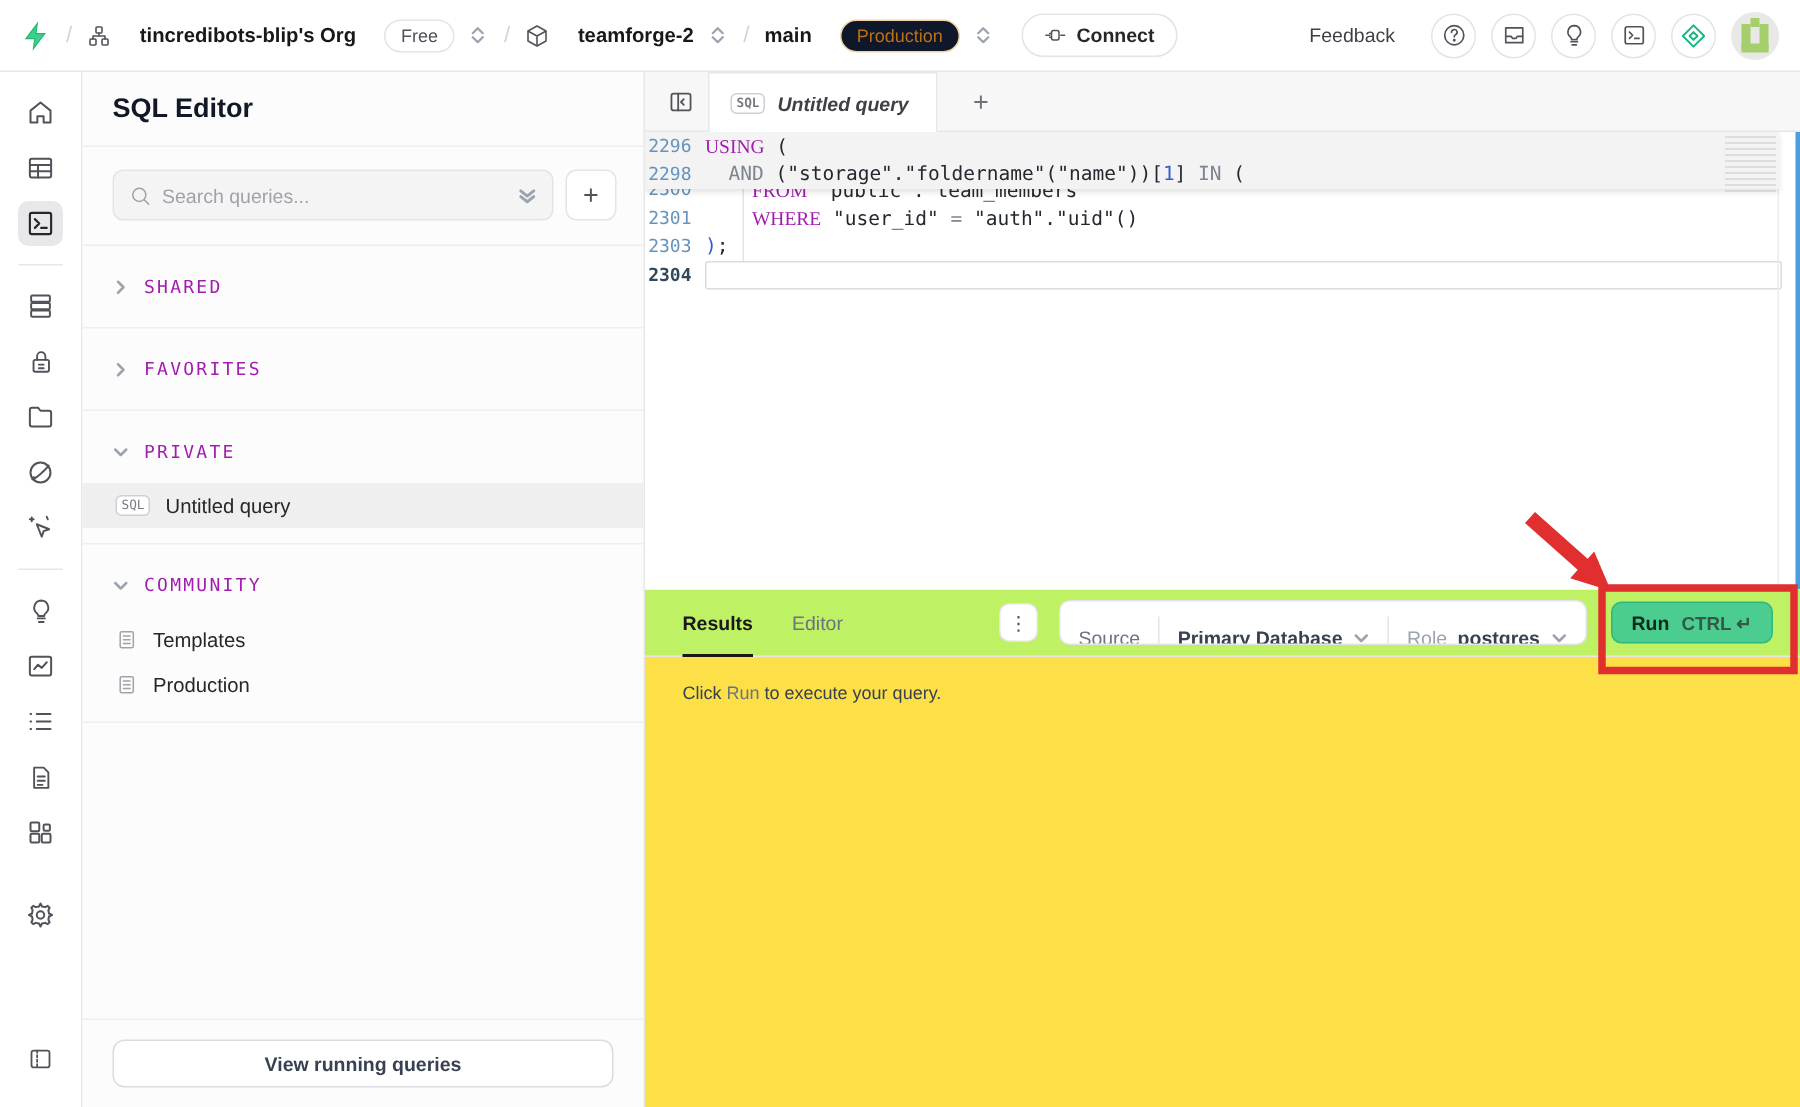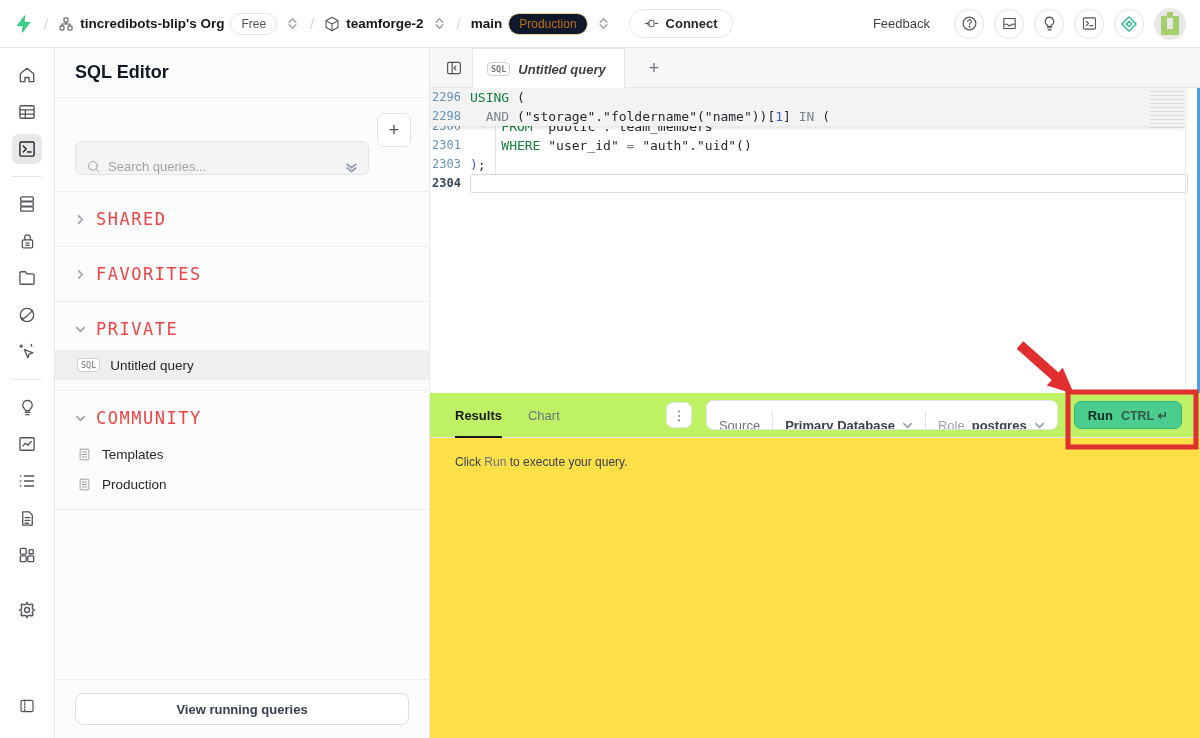--- a/index.html
+++ b/index.html
@@ -4,21 +4,21 @@
 <style>
   * { margin:0; padding:0; box-sizing:border-box; }
   html,body { width:1200px; height:738px; overflow:hidden; background:#fff;
     font-family:"Liberation Sans", sans-serif; color:#1f2937; }
 
   
   .topbar { height:48px; display:flex; align-items:center; gap:8px;
     padding:0 14px; border-bottom:1px solid #e7e7e9; background:#fff; }
   .crumb-sep { color:#d4d4d8; font-size:15px; padding:0 2px; }
   .bolt { width:20px; height:24px; }
-  .crumb { display:flex; align-items:center; gap:6px; font-size:13.5px;
+  .crumb { display:flex; align-items:center; gap:19px; font-size:13.5px;
     font-weight:600; color:#18181b; cursor:default; }
   .pill { font-size:12px; font-weight:400; border:1px solid #e4e4e7;
     border-radius:999px; padding:3px 10px; color:#52525b; background:#fff; }
   .pill.prod { color:#bd6f14; border-color:#f1d4a5; background:#0f172a; }
   .sorter { display:flex; flex-direction:column; align-items:center; gap:1px; padding:0 3px; cursor:pointer; }
   .gicon { stroke:#52525b; fill:none; stroke-width:1.6; stroke-linecap:round; stroke-linejoin:round; }
   .connect-btn { display:flex; align-items:center; gap:7px; border:1px solid #e4e4e7;
     border-radius:999px; padding:6px 14px; font-size:13px; font-weight:600;
     color:#27272a; background:#fff; margin-left:10px; cursor:pointer; }
   .top-right { margin-left:auto; display:flex; align-items:center; gap:10px; }
@@ -41,31 +41,31 @@
   .rail-div { width:30px; height:1px; background:#e7e7e9; margin:5px 0 12px; }
   .rail .spacer { flex:1; }
 
   
   .sidebar { width:375px; flex:none; border-right:1px solid #e7e7e9;
     background:#fcfcfc; display:flex; flex-direction:column; }
   .sb-title { height:50px; display:flex; align-items:center; padding:0 20px;
     font-size:18px; font-weight:700; color:#111827; border-bottom:1px solid #eeeeef; }
   .sb-search { padding:15px 18px 16px 20px; display:flex; gap:8px; border-bottom:1px solid #eeeeef; }
   .search-box { flex:1; height:34px; background:#f4f4f5; border:1px solid #e4e4e7;
-    border-radius:7px; display:flex; align-items:flex-end; padding:0 10px; gap:7px;margin-top:28px; }
+    border-radius:7px; display:flex; align-items:center; padding:0 10px; gap:7px; }
   .search-box input { border:none; outline:none; background:transparent; flex:1;
     font-size:13px; color:#374151; font-family:inherit; }
   .search-box input::placeholder { color:#a1a1aa; }
   .add-btn { width:34px; height:34px; border:1px solid #e4e4e7; border-radius:7px;
     background:#fff; display:flex; align-items:center; justify-content:center;
     font-size:18px; color:#52525b; cursor:pointer; }
   .sb-section { border-bottom:1px solid #eeeeef; padding:6px 0 10px; }
   .sec-head { display:flex; align-items:center; gap:10px; height:42px; padding:0 20px;
-    font-family:"DejaVu Sans Mono", monospace; font-size:17px; letter-spacing:1.5px;
-    color:#ef4444; cursor:pointer; }
+    font-family:"DejaVu Sans Mono", monospace; font-size:12px; letter-spacing:1.5px;
+    color:#a21caf; cursor:pointer; }
   .sec-head.solo { height:54px; }
   .chev { stroke:#9ca3af; fill:none; stroke-width:1.8; stroke-linecap:round; stroke-linejoin:round; }
   .sb-item { display:flex; align-items:center; gap:10px; height:30px; padding:0 20px 0 22px;
     font-size:13.5px; color:#27272a; cursor:pointer; }
   .sb-item.active { background:#efefef; }
   .sql-badge { font-family:"DejaVu Sans Mono", monospace; font-size:8.5px; color:#7a7a85;
     border:1px solid #cfcfd4; border-radius:4px; padding:1px 3px; background:#fff; }
   .sb-fill { flex:1; }
   .sb-footer { border-top:1px solid #eeeeef; padding:13px 20px; }
   .run-queries-btn { width:100%; height:32px; border:1px solid #dcdce0; border-radius:8px;
@@ -88,21 +88,21 @@
 
   
   .editor { height:305px; position:relative; background:#fff; overflow:hidden;
     font-family:"DejaVu Sans Mono", monospace; font-size:13px; flex:none; }
   .code-rows { position:absolute; left:0; top:29px; right:0; }
   .code-row { display:flex; height:19px; line-height:19px; white-space:pre; }
   .ln { flex:none; width:40px; text-align:right; padding-right:9px; color:#6593bb; font-size:12px; }
   .code-row.current .ln { color:#33475c;font-weight:bold; }
   .ct { flex:1; margin-right:12px; }
   .code-row.current .ct { border:1px solid #dcdcdf; border-radius:2px; height:19px; }
-  .tok-k { color:#15803d; } .tok-o { color:#7d8590; } .tok-d { color:#24292f; }
+  .tok-k { color:#a21caf;font-family:Liberation Serif, serif; } .tok-o { color:#7d8590; } .tok-d { color:#24292f; }
   .tok-n { color:#2f5fd0; } .tok-g { color:#1a7f37; } .tok-b { color:#2f5fd0; }
   .sticky { position:absolute; left:0; top:0; width:756px; background:#f3f3f4;
     box-shadow:0 2px 4px rgba(0,0,0,.12); z-index:3; }
   .indent-guide { position:absolute; left:65px; top:38px; height:48px; width:1px;
     background:#e4e4e7; }
   .minimap { position:absolute; right:16px; top:0; width:34px; height:40px; z-index:4;
     background:repeating-linear-gradient(0deg, rgba(120,120,130,.18) 0 1px, transparent 1px 4px); }
   .mm-sep { position:absolute; right:14px; top:0; bottom:0; width:1px; background:#ececee; }
   .scroll-line { position:absolute; right:0; top:0; bottom:0; width:3px; background:#4a9ee2; }
 
@@ -447,21 +447,21 @@
           <div class="code-row"><span class="ln">2296</span><span class="ct"><span class="tok-k">USING</span><span class="tok-d"> (</span></span></div>
           <div class="code-row"><span class="ln">2298</span><span class="ct"><span class="tok-d">  </span><span class="tok-o">AND</span><span class="tok-d"> (</span><span class="tok-d">"storage"."foldername"("name"))[</span><span class="tok-n">1</span><span class="tok-d">] </span><span class="tok-o">IN</span><span class="tok-d"> (</span></span></div>
         </div>
       <div class="minimap"></div>
       <div class="mm-sep"></div>
       <div class="scroll-line"></div>
     </div>
 
     <div class="results-header">
       <div class="rtab active">Results</div>
-      <div class="rtab">Chart</div>
+      <div class="rtab">Editor</div>
       <div class="rh-fill"></div>
       <div class="kebab">⋮</div>
       <div class="seg-group">
         <div class="seg">
           <span class="lab" style="color:#6b7280;">Source</span>
         </div>
         <div class="seg">
           <span class="val">Primary Database</span>
           <svg class="chev" width="11" height="11" viewBox="0 0 12 12">
               <path d="M2 4 6 8 10 4"></path>

